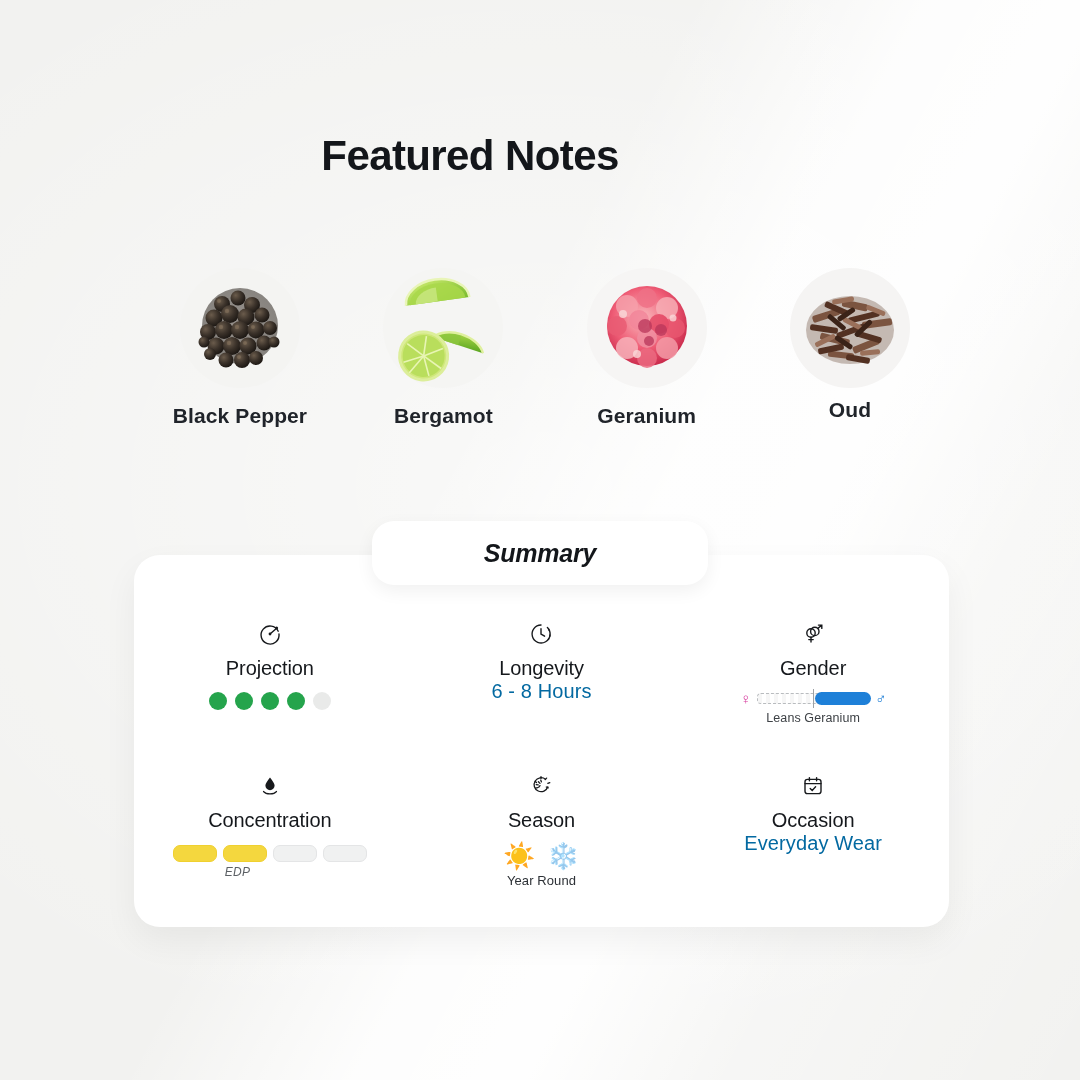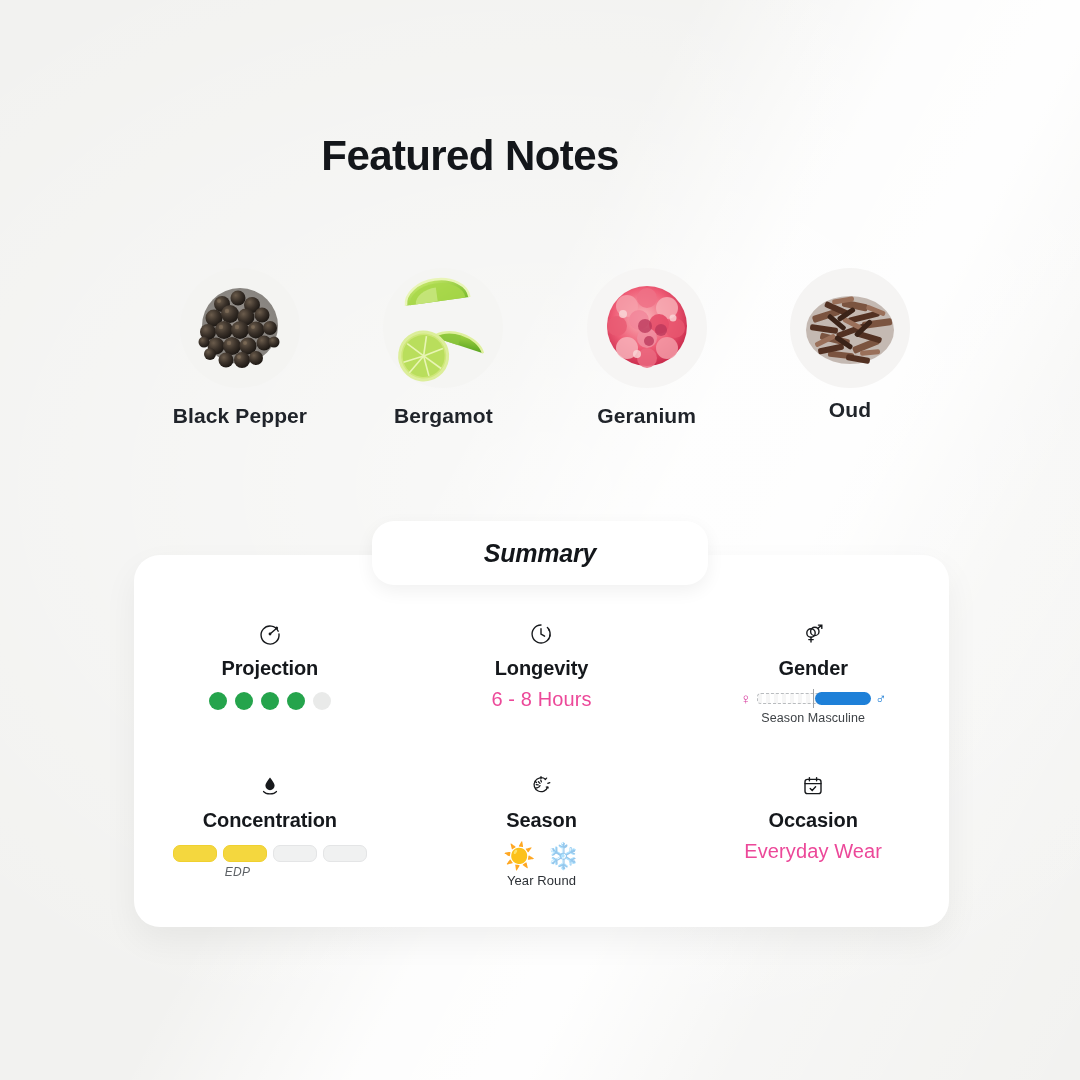--- a/index.html
+++ b/index.html
@@ -142,28 +142,27 @@
   .stat-icon {
     height: 30px;
     display: flex;
     align-items: center;
     justify-content: center;
     color: #17191c;
   }
   .stat-title {
     margin-top: 8px;
     font-size: 20px;
-    font-weight: 700;
+    font-weight: 400;
     color: #15181c;
     letter-spacing: -0.1px;
   }
   .stat-value {
-    margin-top: 8px;
     font-size: 20px;
-    color: #ec4899;
+    color: #0369a1;
     letter-spacing: 0.1px;
   }
 
   
   .dots {
     margin-top: 12px;
     display: flex;
     gap: 8px;
   }
   .dot {
@@ -526,21 +525,21 @@
         <div class="stat-title">Gender</div>
         <div class="gender-slider">
           <span class="sym sym-f">♀</span>
           <span class="track">
             <span class="track-rail"></span>
             <span class="track-center"></span>
             <span class="track-fill"></span>
           </span>
           <span class="sym sym-m">♂</span>
         </div>
-        <div class="gender-caption">Season Masculine</div>
+        <div class="gender-caption">Leans Geranium</div>
       </div>
 
       <div class="stat">
         <div class="stat-icon">
           <svg width="24" height="24" viewBox="0 0 24 24" fill="none" stroke="#17191c" stroke-width="1.4" stroke-linecap="round">
             <path d="M12 3.4c2.8 3.6 4.6 6.1 4.6 8.2a4.6 4.6 0 0 1-9.2 0c0-2.1 1.8-4.6 4.6-8.2z" fill="#17191c" stroke="none"></path>
             <path d="M5.6 17.6c1.1 1.4 3.6 2.3 6.4 2.3s5.3-.9 6.4-2.3"></path>
           </svg>
         </div>
         <div class="stat-title">Concentration</div>

